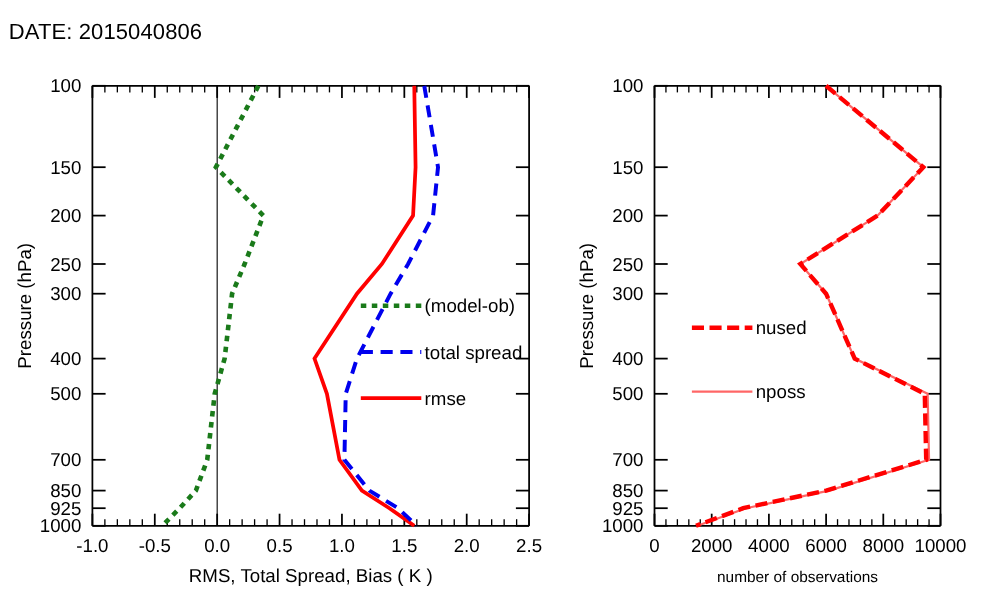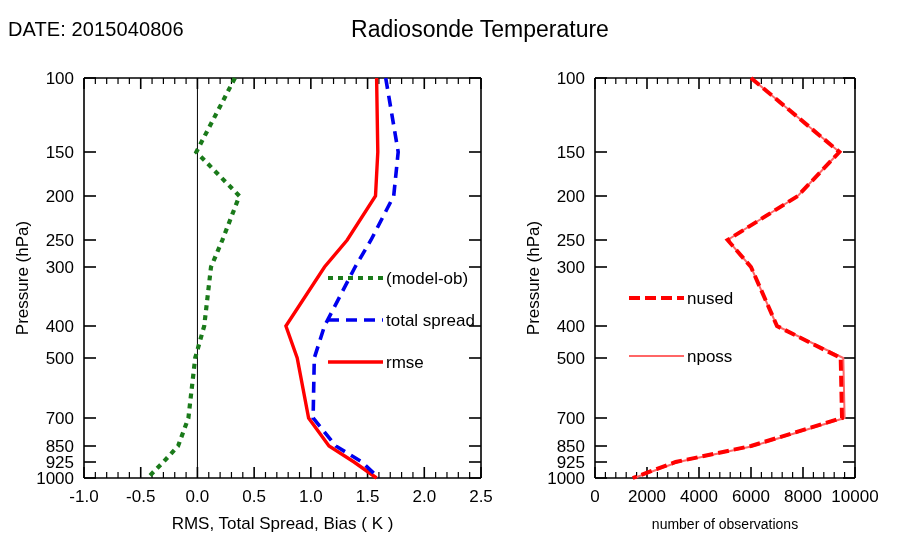--- a/index.html
+++ b/index.html
@@ -115,21 +115,20 @@
     stroke-width: 4.0;
     stroke-dasharray: 11 5;
   }
 </style>
 </head>
 <body>
 
 <div id="root">
 
   <div class="date-label">DATE: 2015040806</div>
-  <div class="title-shift">Radiosonde Temperature</div>
 
   <svg id="plot" width="900" height="560" xmlns="http://www.w3.org/2000/svg">
       <line x1="84" y1="78" x2="481" y2="78" class="axis-line"></line>
       <line x1="84" y1="478" x2="481" y2="478" class="axis-line"></line>
       <line x1="84" y1="78" x2="84" y2="478" class="axis-line"></line>
       <line x1="481" y1="78" x2="481" y2="478" class="axis-line"></line>
       <line x1="84" y1="478" x2="84" y2="467" class="tick-major"></line>
       <line x1="84" y1="78" x2="84" y2="89" class="tick-major"></line>
       <text x="84" y="502" class="xlab">-1.0</text>
       <line x1="95.34285714285714" y1="478" x2="95.34285714285714" y2="472" class="tick-minor"></line>

